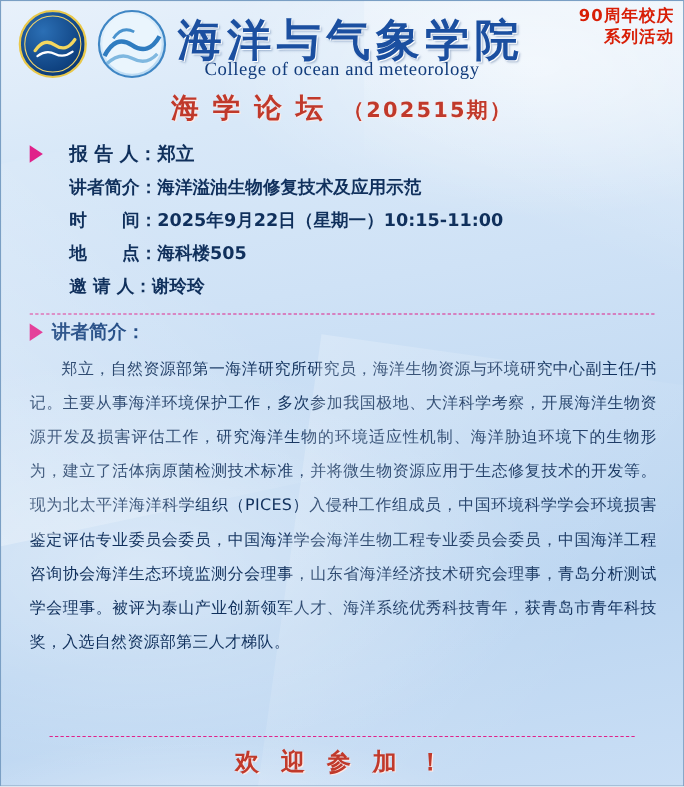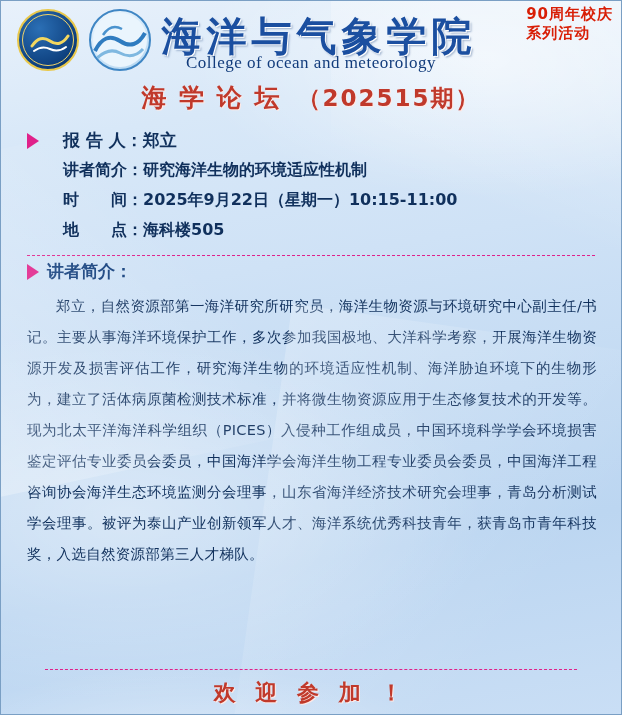--- a/index.html
+++ b/index.html
@@ -109,27 +109,27 @@
     text-align: center;
     font-family: "DejaVu Sans", sans-serif;
     font-size: 25px;
     font-weight: bold;
     color: #c0392b;
     letter-spacing: 2px;
     text-shadow: 1px 1px 0 #ffe9e5;
   }
   .forum-line .issue {
     color: #c0392b;
-    font-size: 23px;
+    font-size: 19px;
     margin-left: 16px;
   }
   .anniv {
     position: absolute;
     right: 8px; top: 4px;
-    text-align: left;
+    text-align: right;
     color: #d81e06;
     font-family: "DejaVu Sans", sans-serif;
     font-size: 15px;
     font-weight: bold;
     line-height: 19px;
     letter-spacing: 1px;
   }
 
   
   .info {
@@ -238,27 +238,30 @@
       <div>系列活动</div>
     </div>
   </div>
 
   <div class="info">
     <div class="info-row first">
       <span class="triangle"></span><span class="lbl">报 告 人：</span><span>郑立</span>
     </div>
     <div class="info-rows-indent">
       <div class="info-row">
-        <span class="lbl">讲者简介：</span><span>研究海洋生物的环境适应性机制</span>
+        <span class="lbl">讲者简介：</span><span>海洋溢油生物修复技术及应用示范</span>
       </div>
       <div class="info-row">
         <span class="lbl">时　　间：</span><span>2025年9月22日（星期一）10:15-11:00</span>
       </div>
       <div class="info-row">
         <span class="lbl">地　　点：</span><span>海科楼505</span>
+      </div>
+      <div class="info-row">
+        <span class="lbl">邀 请 人：</span><span>谢玲玲</span>
       </div>
     </div>
   </div>
 
   <div class="divider"></div>
 
   <div class="speaker-head">
     <span class="triangle"></span><span>讲者简介：</span>
   </div>
 

